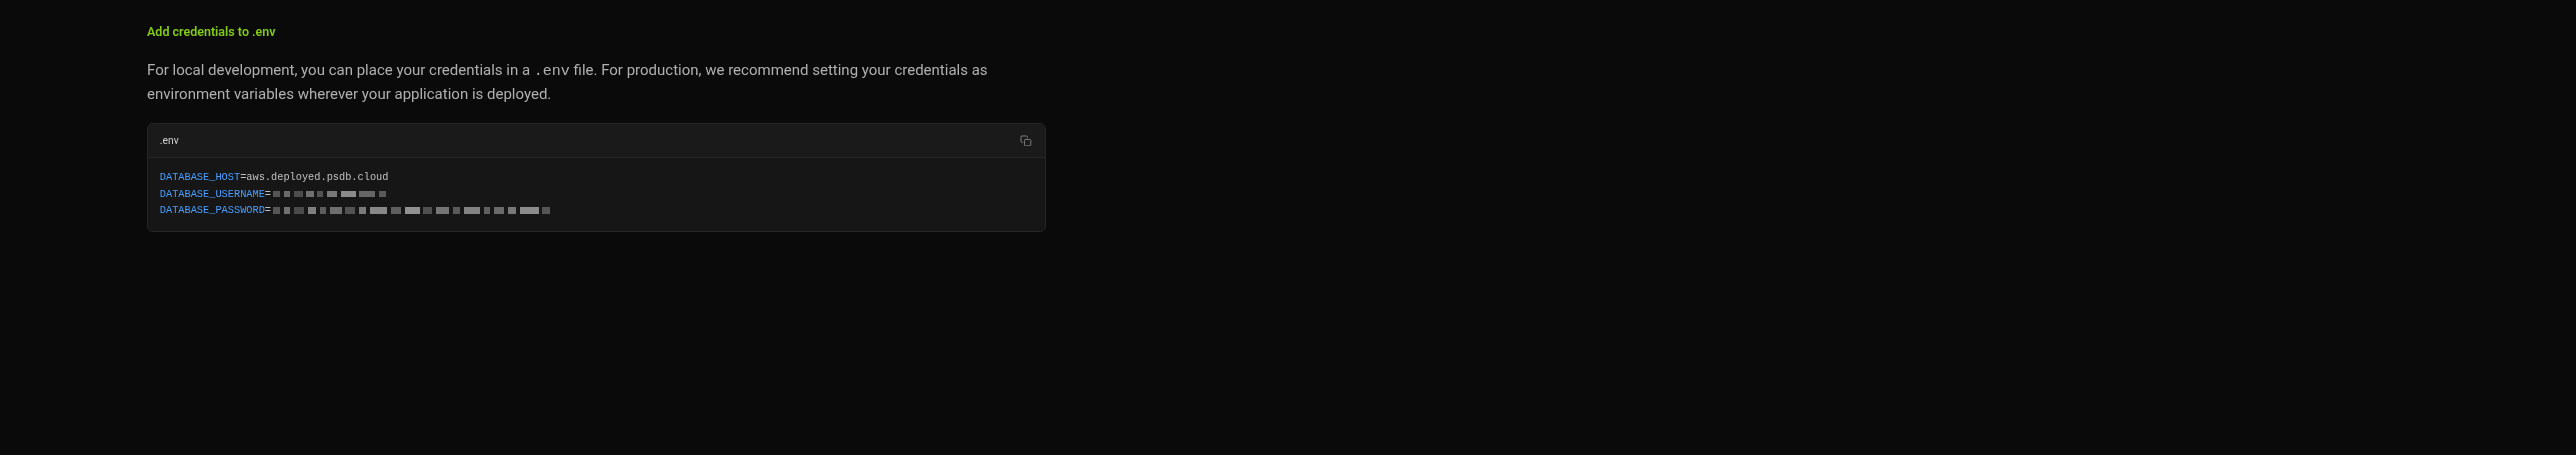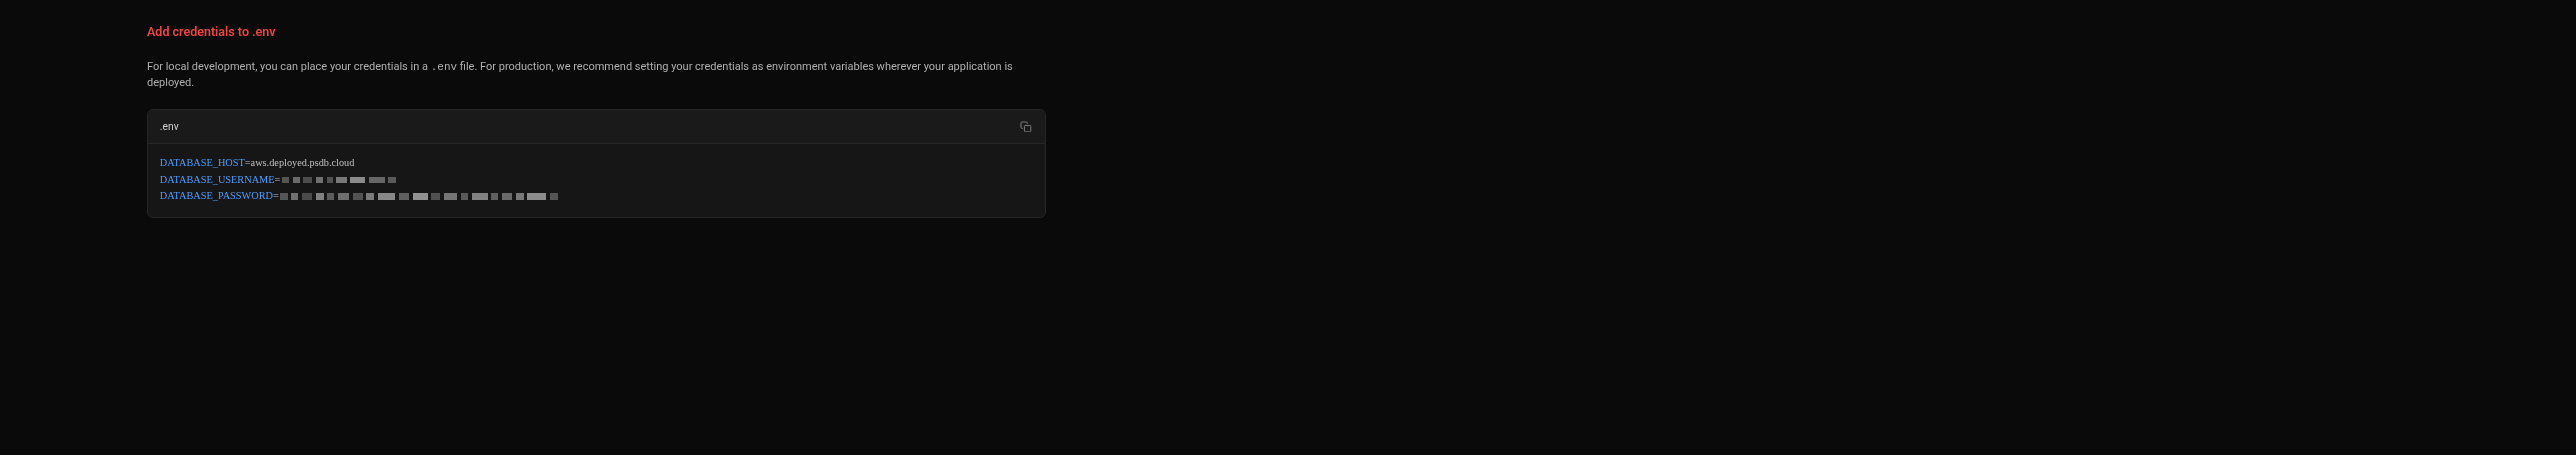--- a/index.html
+++ b/index.html
@@ -16,26 +16,26 @@
       min-width: 2576px;
     }
 
     .container {
       max-width: 899px;
     }
 
     .section-title {
       font-size: 12.5px;
       font-weight: 600;
-      color: #ef4444;
+      color: #84cc16;
       margin-bottom: 10.3px;
     }
 
     .section-description {
-      font-size: 11px;
+      font-size: 15px;
       font-weight: 400;
       color: #b0b0b0;
       line-height: 1.5;
       margin-bottom: 17.7px;
       margin-top: 20px;
     }
 
     .inline-code {
       font-family: "SFMono-Regular", Consolas, "Liberation Mono", Menlo, Courier, monospace;
       color: #b0b0b0;
@@ -74,21 +74,21 @@
       justify-content: center;
     }
 
     .copy-button svg {
       width: 11.8px;
       height: 11.8px;
     }
 
     .code-content {
       padding: 11.8px;
-      font-family: Liberation Serif, serif;
+      font-family: Liberation Mono, monospace;
       font-size: 10.3px;
       line-height: 1.6;
     }
 
     .code-line {
       display: flex;
       align-items: center;
       white-space: nowrap;
     }
 

